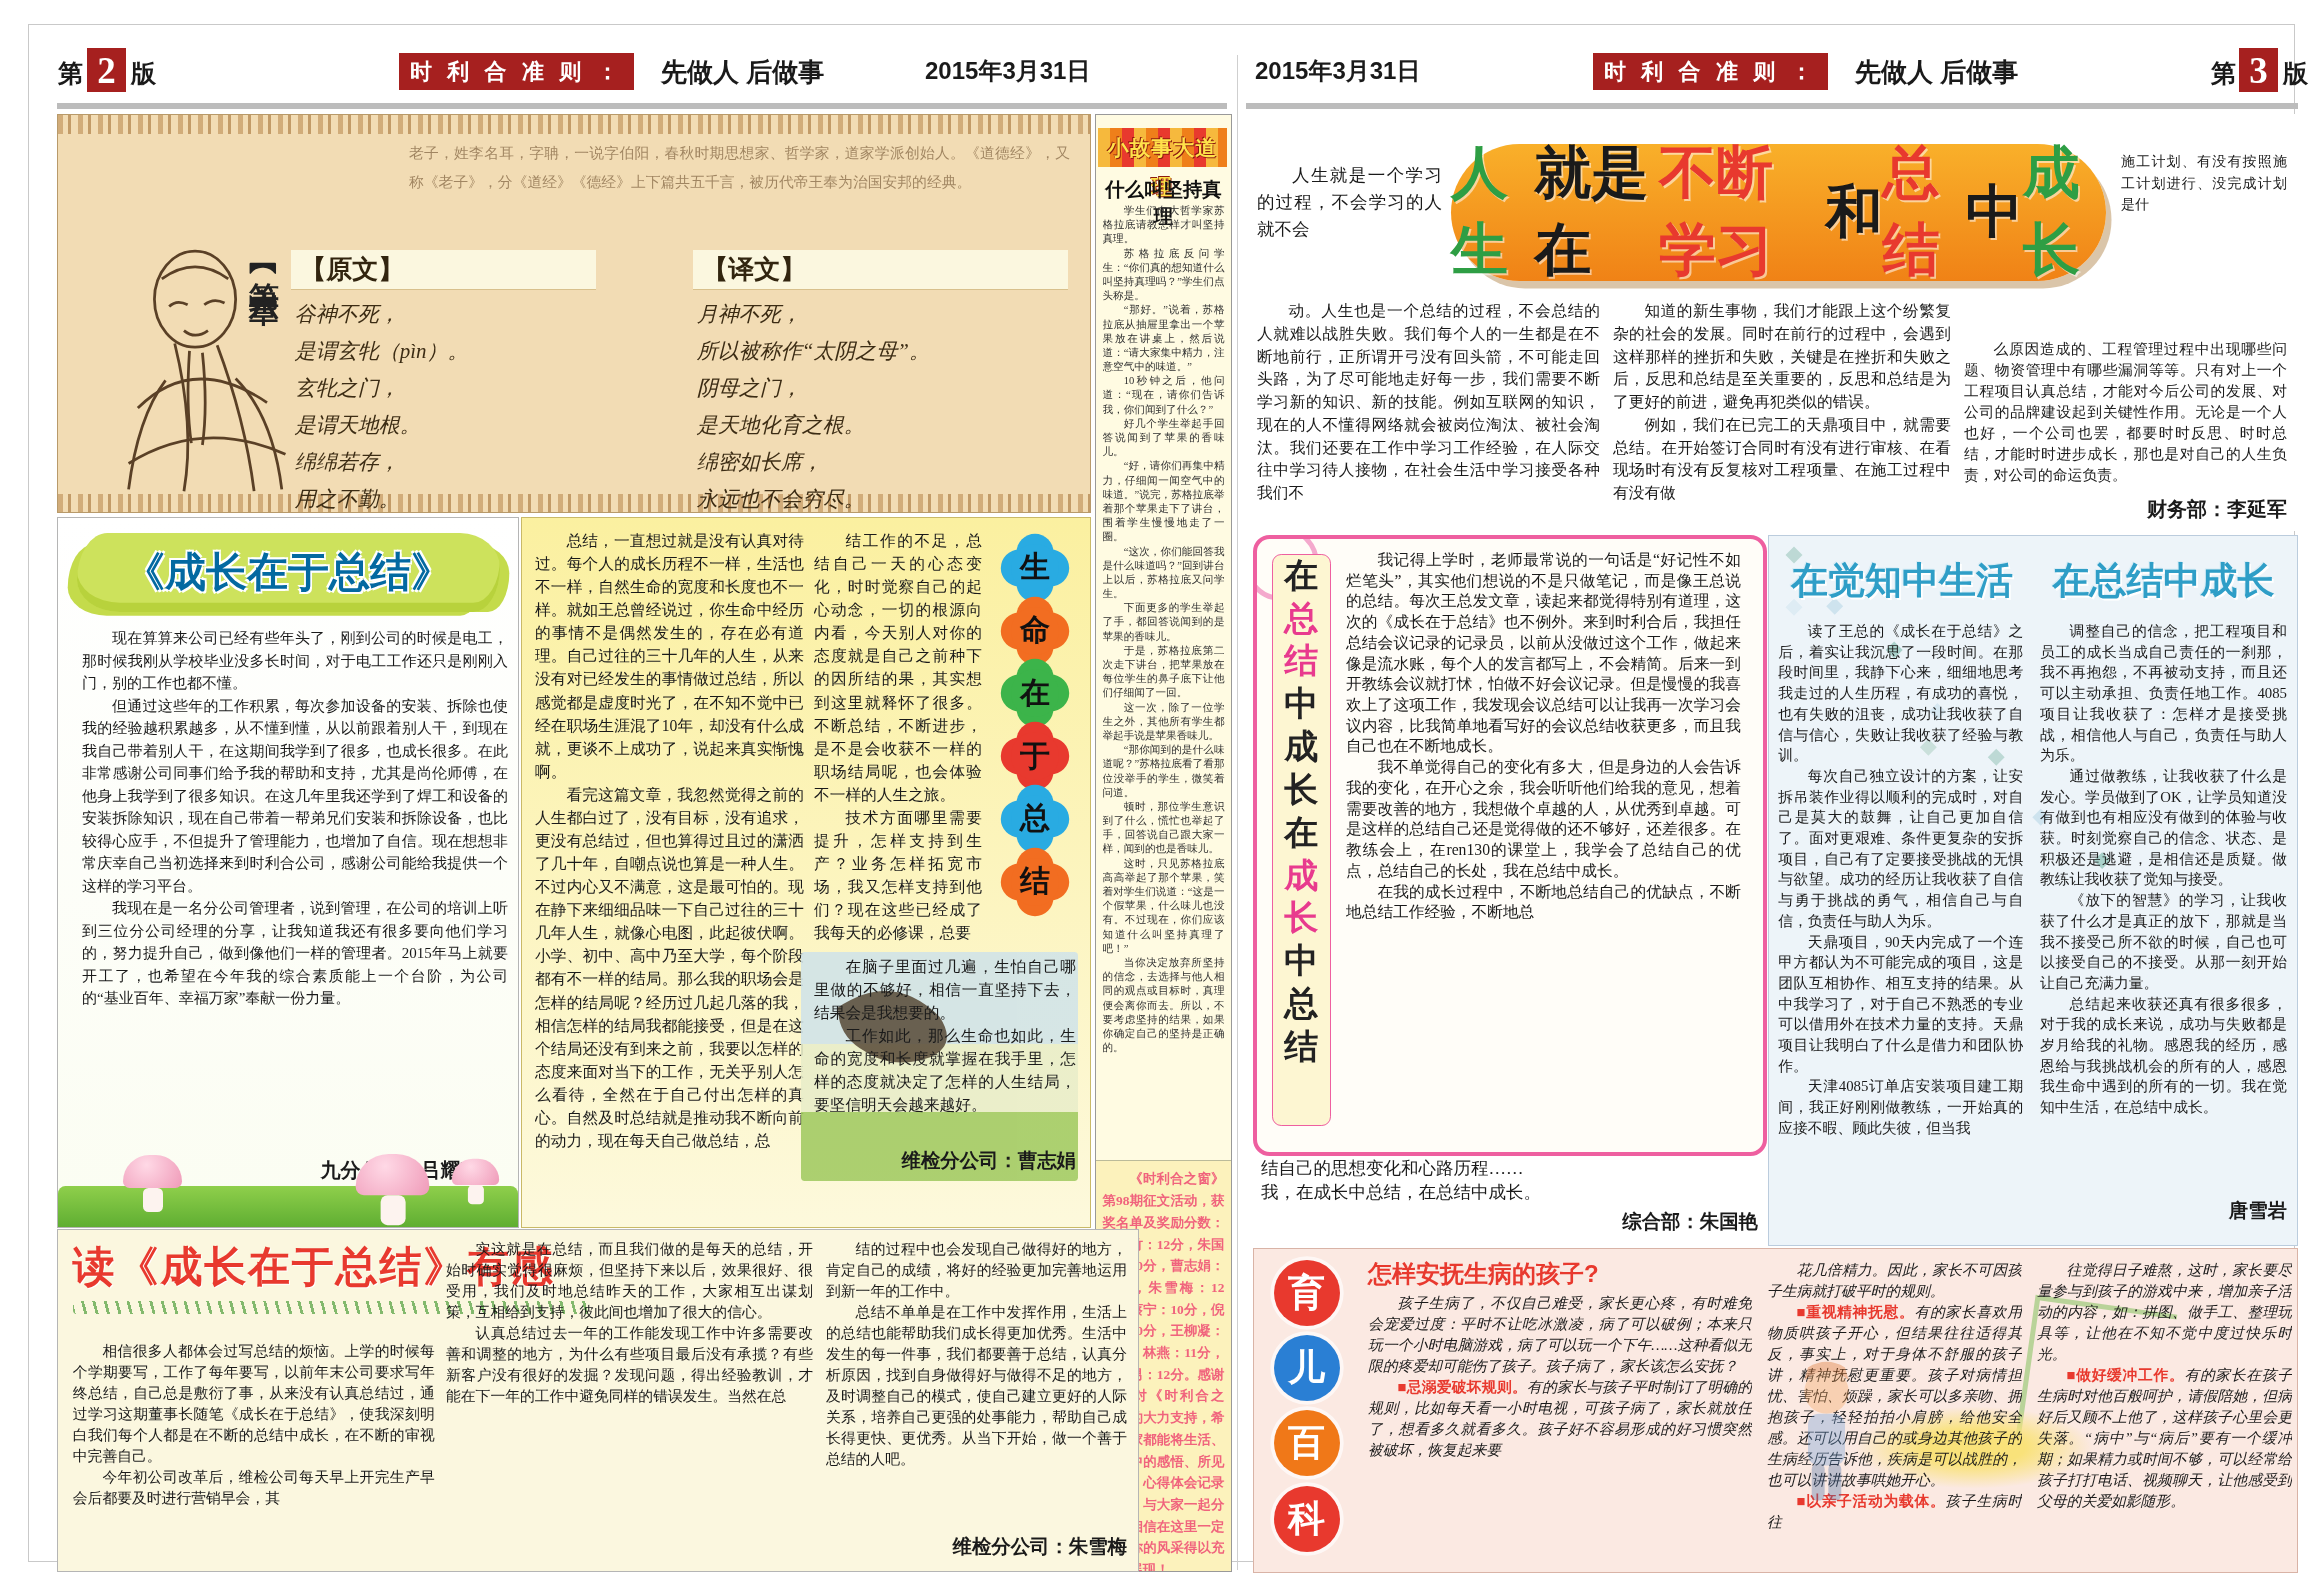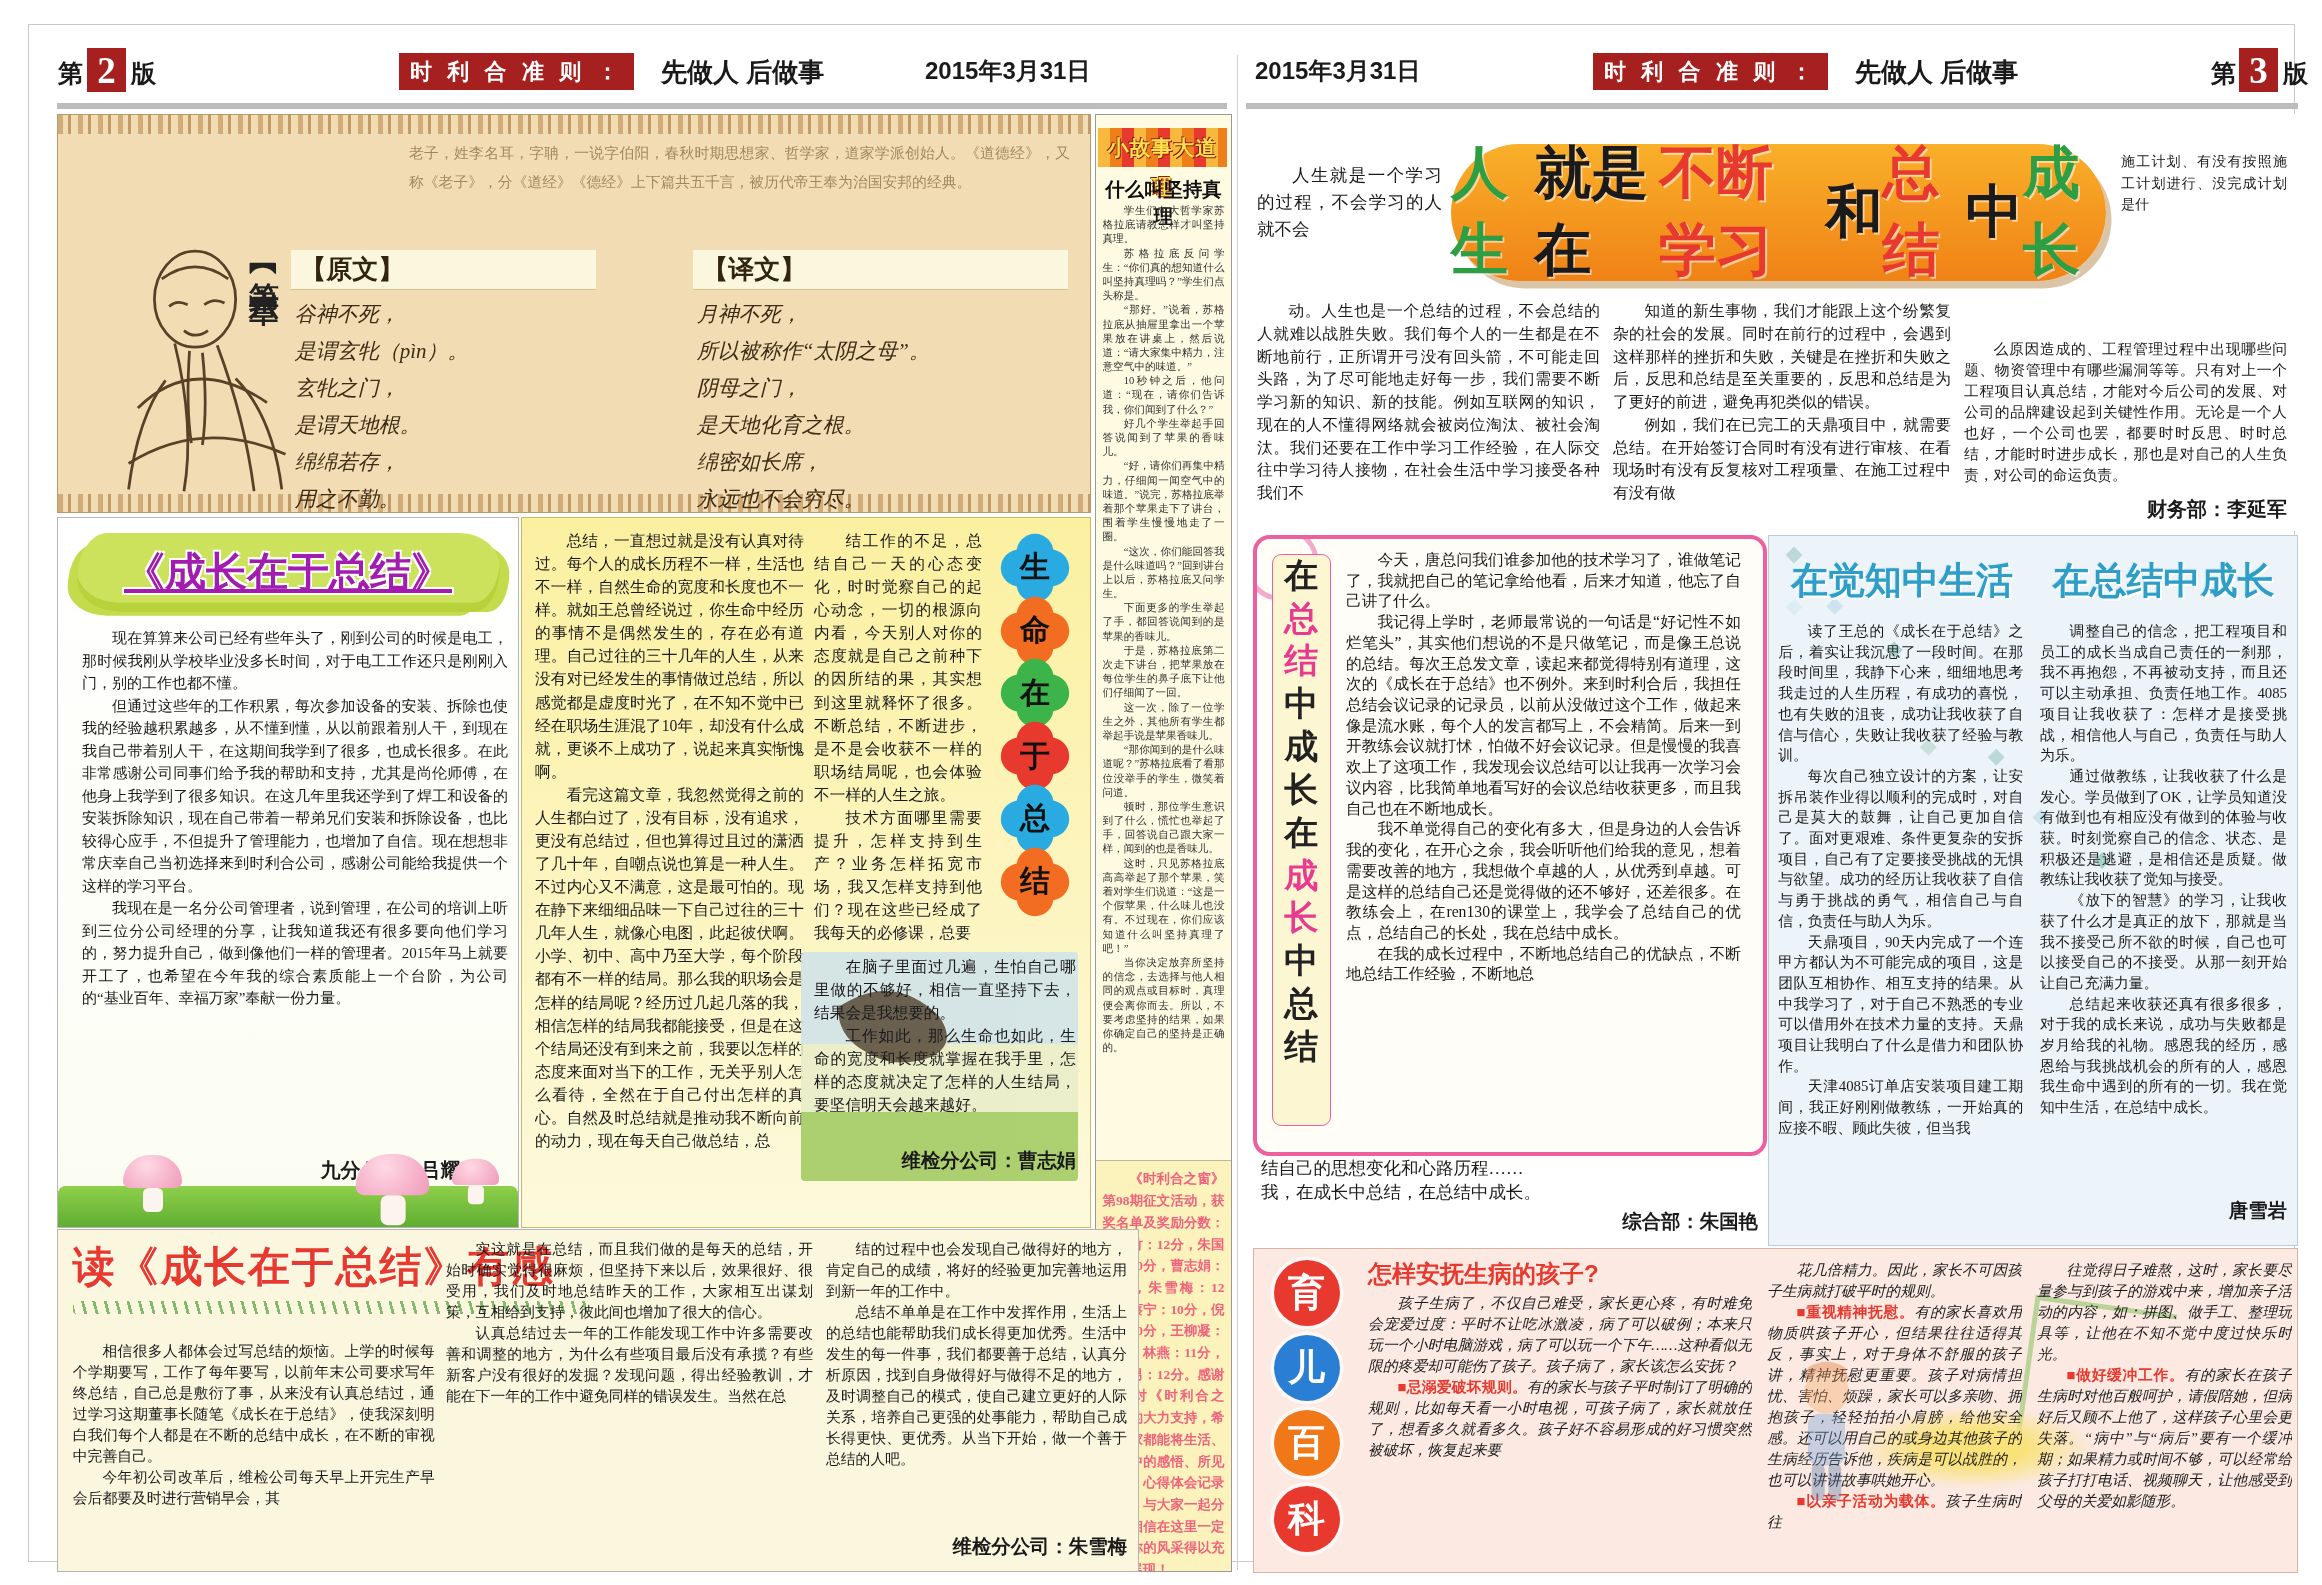--- a/index.html
+++ b/index.html
@@ -42,22 +42,22 @@
   
   .body-txt{text-align:justify;overflow:hidden;}
   .body-txt .para{margin:0;text-indent:2em;}
   .sig{font-family:"Liberation Sans",sans-serif;font-weight:bold;text-align:right;}
 
   
   .art1{background:linear-gradient(180deg,#ffffff,#fbfdf2);border:0.9px solid #b5b5b5;overflow:hidden;}
   .bush-title{background:#cde25c;border-radius:42px 55px 37px 59px/65px 48px 61px 44px;
               box-shadow:inset 0 -9.2px 0 #b8d23c, -13px 7.4px 0 -3.7px #c4db4b, 14.8px 5.5px 0 -5.5px #c4db4b;
               display:flex;align-items:center;justify-content:center;}
-  .bush-title span{font:900 41px "Liberation Serif",serif;color:#a21caf;
-                   text-shadow:1.8px 1.8px 0 #fff,-1.8px -1.8px 0 #fff,1.8px -1.8px 0 #fff,-1.8px 1.8px 0 #fff;text-decoration:underline;}
+  .bush-title span{font:900 41px "Liberation Serif",serif;color:#0369a1;
+                   text-shadow:1.8px 1.8px 0 #fff,-1.8px -1.8px 0 #fff,1.8px -1.8px 0 #fff,-1.8px 1.8px 0 #fff;}
   .grass-strip{background:linear-gradient(180deg,#8fcf4b,#5fae32);border-radius:7.4px 7.4px 0 0;}
   .mushroom{position:absolute;}
   .mushroom .cap{width:59px;height:33px;background:radial-gradient(circle at 40% 30%,#ffd9e6,#ef9ab8);border-radius:29.5px 29.5px 7.4px 7.4px;}
   .mushroom .stem{width:20px;height:24px;background:#fdf3ef;margin:0 auto;border-radius:5.5px;}
 
   
   .art2{background:linear-gradient(180deg,#fbf0a0,#fdf9dc);border:0.9px solid #c9b967;overflow:hidden;}
   .flower{width:48px;height:48px;border-radius:50%;display:flex;align-items:center;justify-content:center;margin:9.2px auto 14.8px;}
   .flower b{font:900 30px "Liberation Serif",serif;color:#111;}
   .eagle-bg{background:linear-gradient(180deg,#cfe3ea 0 40%,#e8edc9 40% 70%,#9ec95e 70%);opacity:.85;border-radius:3.7px;}
@@ -312,21 +312,20 @@
         <span class="vchar" style="color:#222222">成</span>
         <span class="vchar" style="color:#222222">长</span>
         <span class="vchar" style="color:#222222">在</span>
         <span class="vchar" style="color:#e83a8e">成</span>
         <span class="vchar" style="color:#e83a8e">长</span>
         <span class="vchar" style="color:#222222">中</span>
         <span class="vchar" style="color:#222222">总</span>
         <span class="vchar" style="color:#222222">结</span>
       </div>
     <div class="abs body-txt" style="left:89px;top:11px;width:395px;height:587px;font-size:15.7px;line-height:1.32;">
-        <p class="para">今天，唐总问我们谁参加他的技术学习了，谁做笔记了，我就把自己的笔记拿给他看，后来才知道，他忘了自己讲了什么。</p>
         <p class="para">我记得上学时，老师最常说的一句话是“好记性不如烂笔头”，其实他们想说的不是只做笔记，而是像王总说的总结。每次王总发文章，读起来都觉得特别有道理，这次的《成长在于总结》也不例外。来到时利合后，我担任总结会议记录的记录员，以前从没做过这个工作，做起来像是流水账，每个人的发言都写上，不会精简。后来一到开教练会议就打怵，怕做不好会议记录。但是慢慢的我喜欢上了这项工作，我发现会议总结可以让我再一次学习会议内容，比我简单地看写好的会议总结收获更多，而且我自己也在不断地成长。</p>
         <p class="para">我不单觉得自己的变化有多大，但是身边的人会告诉我的变化，在开心之余，我会听听他们给我的意见，想着需要改善的地方，我想做个卓越的人，从优秀到卓越。可是这样的总结自己还是觉得做的还不够好，还差很多。在教练会上，在ren130的课堂上，我学会了总结自己的优点，总结自己的长处，我在总结中成长。</p>
         <p class="para">在我的成长过程中，不断地总结自己的优缺点，不断地总结工作经验，不断地总</p>
       </div>
   </div>
   <div class="abs" style="left:1261px;top:1156px;width:497px;height:89px;font-size:17.5px;">
     <div>结自己的思想变化和心路历程……</div>
     <div>我，在成长中总结，在总结中成长。</div>
     <div class="sig" style="font-size:19.4px;margin-top:3.7px;">综合部：朱国艳</div>
   </div>

